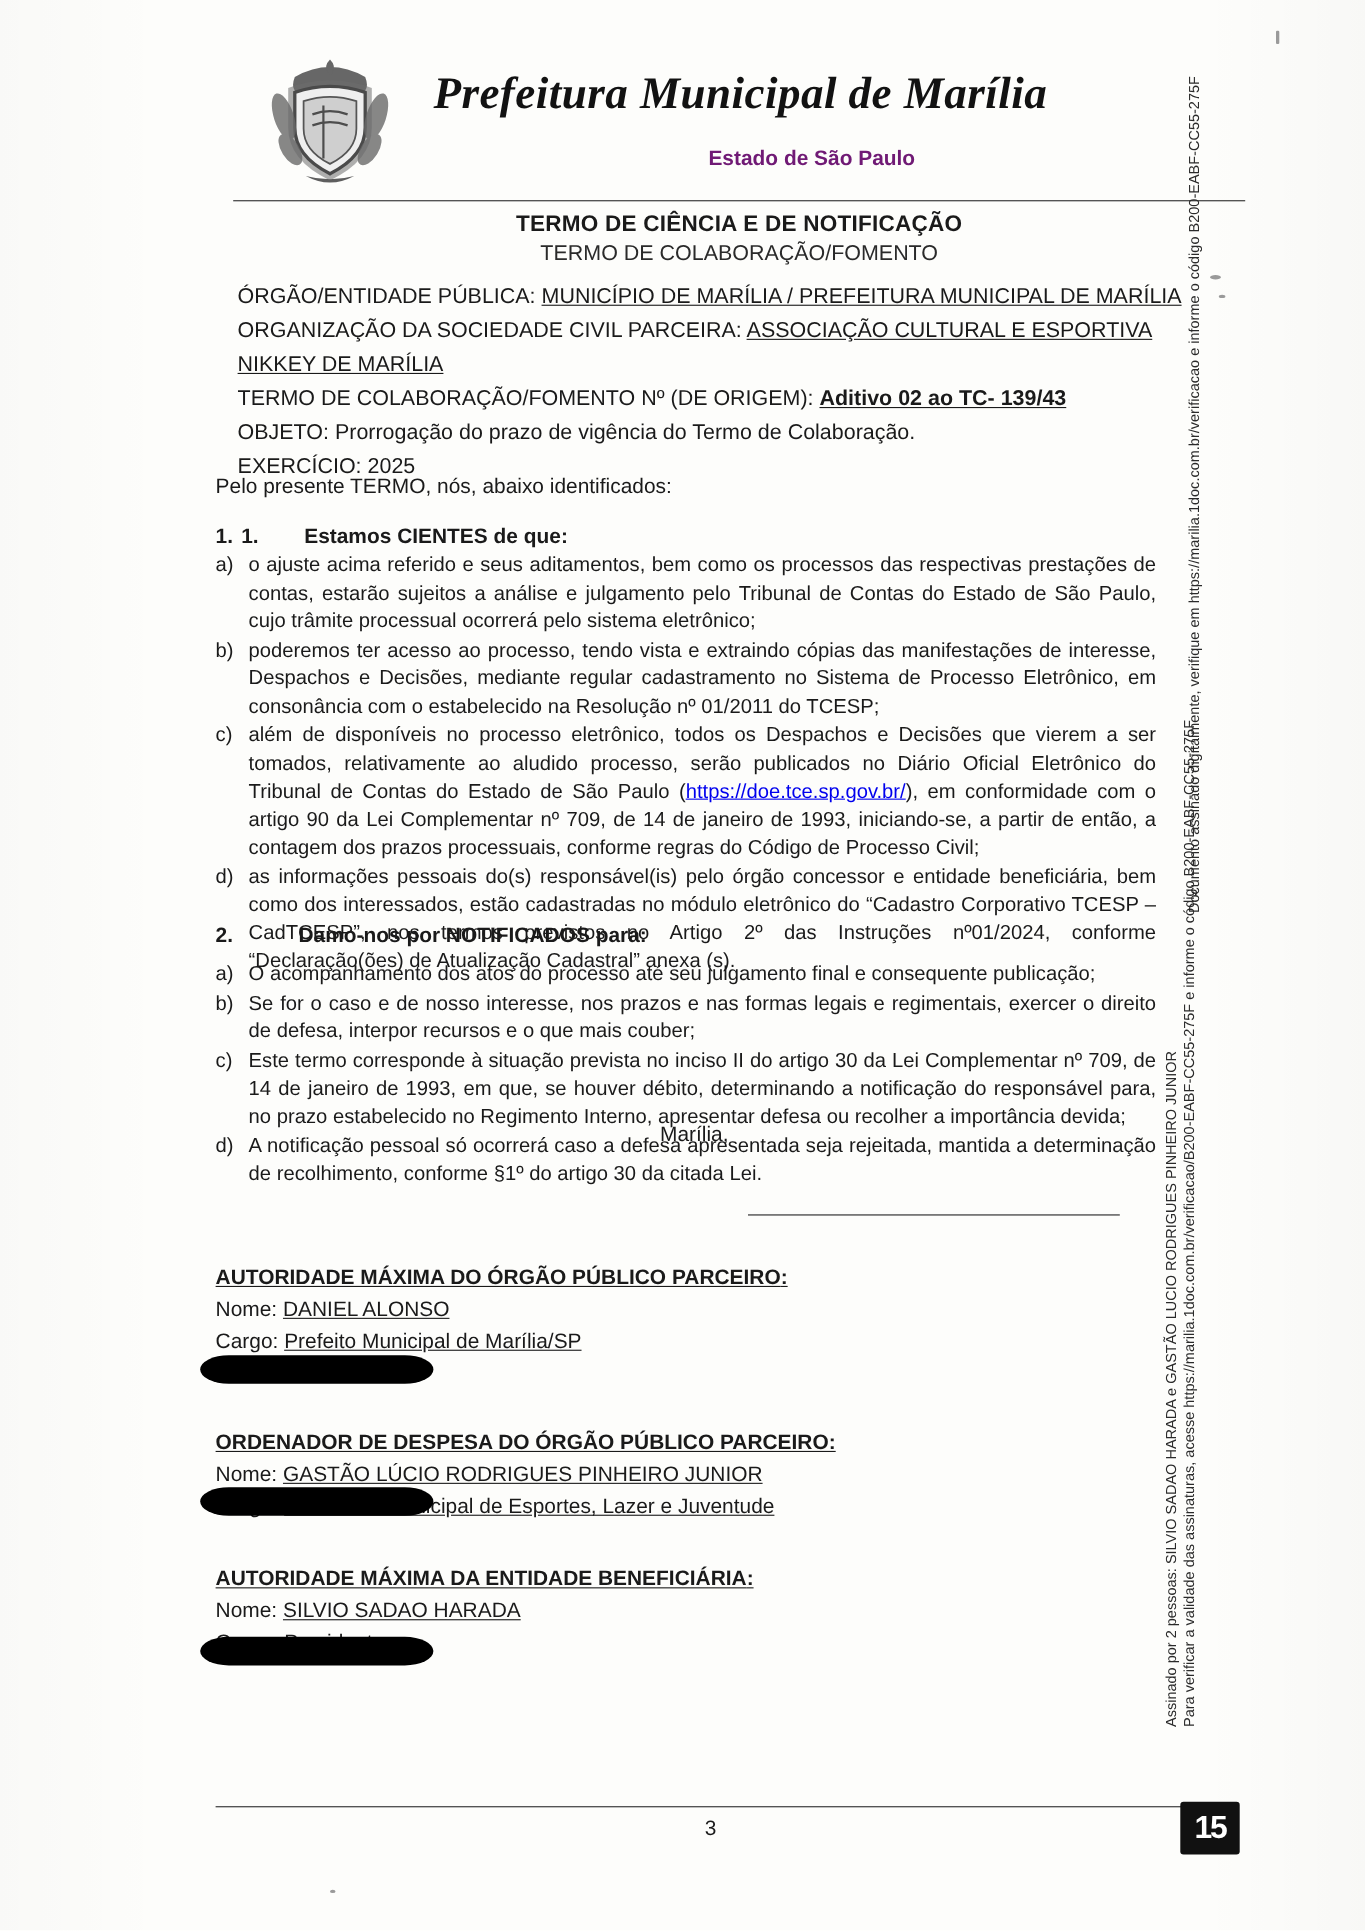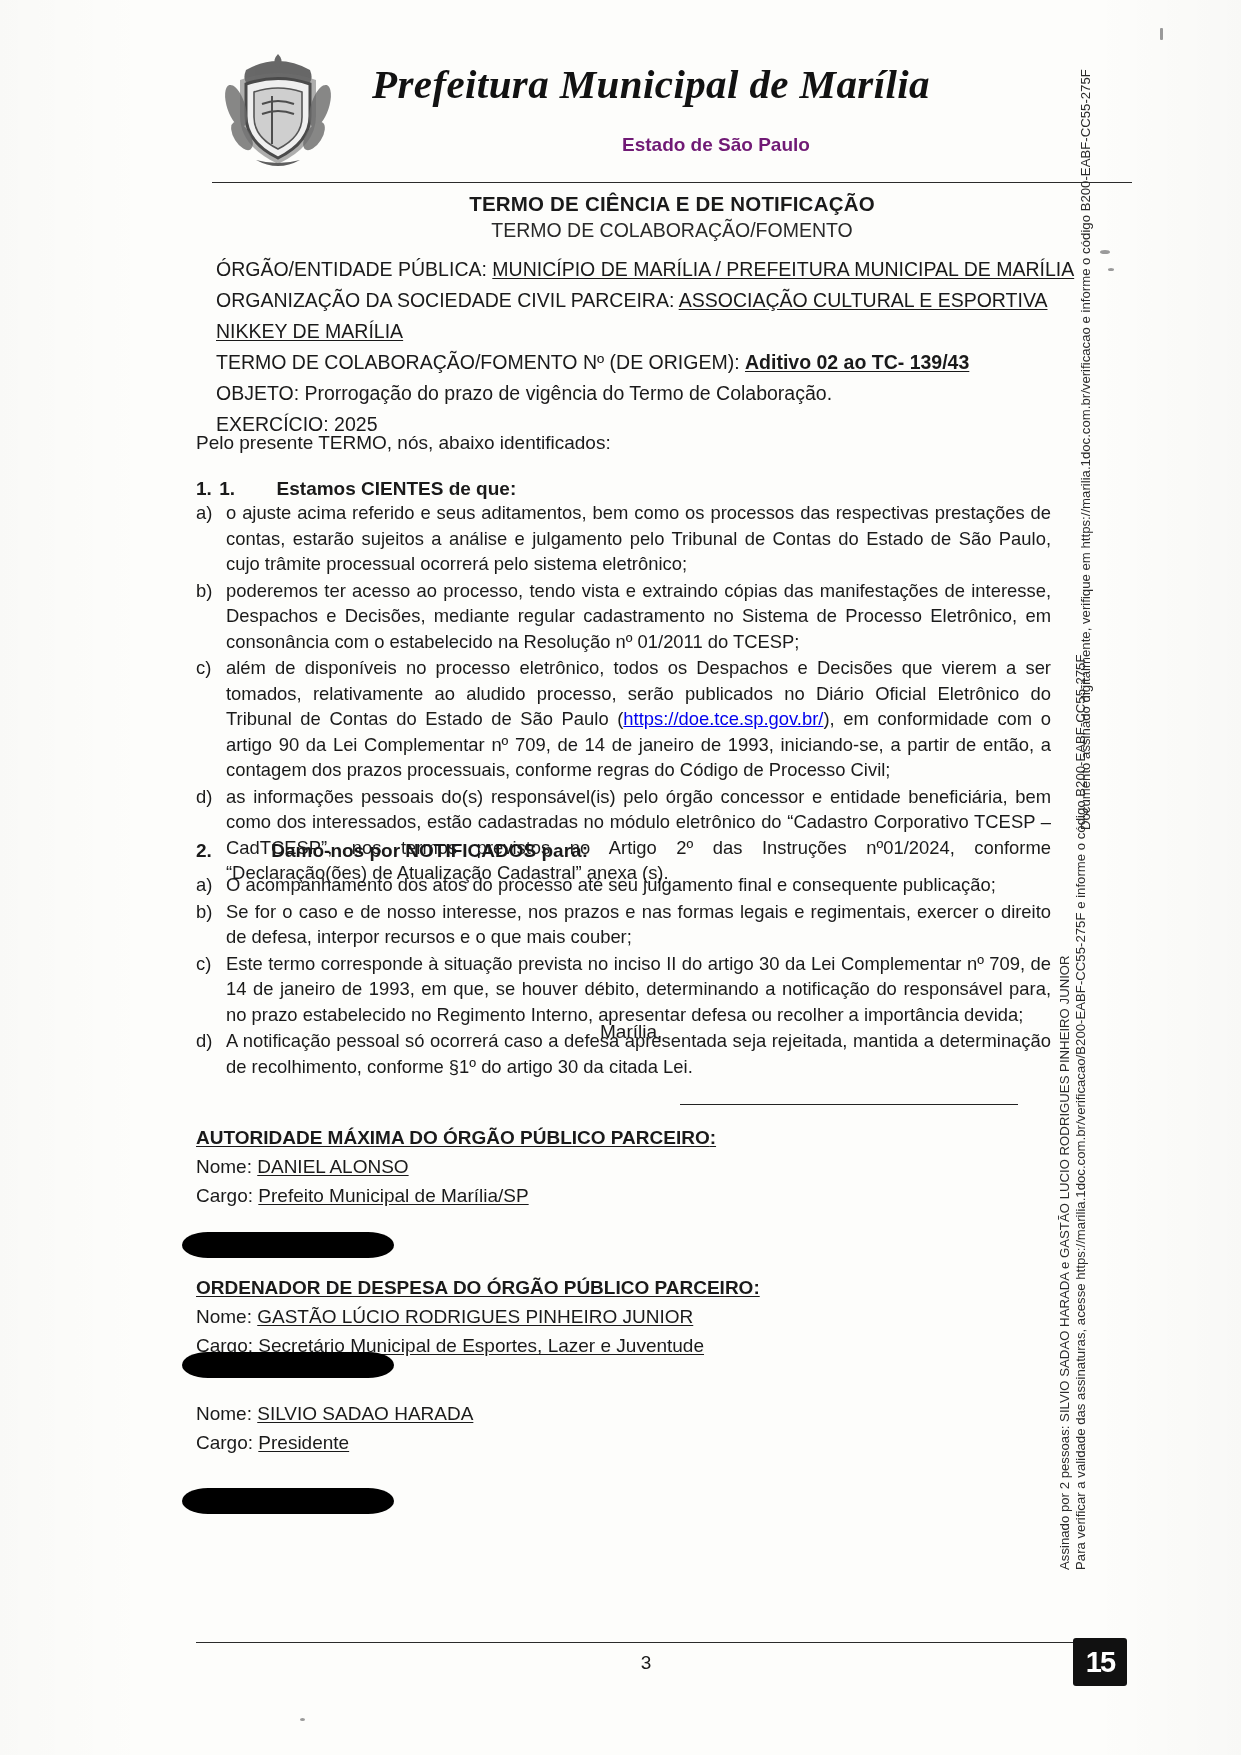--- a/index.html
+++ b/index.html
@@ -26,21 +26,21 @@
     position: absolute;
     inset: 0;
     background:
       linear-gradient(90deg, rgba(0,0,0,0.015) 0%, rgba(0,0,0,0) 12%, rgba(0,0,0,0) 88%, rgba(0,0,0,0.02) 100%);
     pointer-events: none;
   }
 
   
   .header {
     position: absolute;
-    left: 202px;
+    left: 224px;
     top: 38px;
     width: 870px;
     height: 140px;
   }
   .crest {
     position: absolute;
     left: 14px;
     top: 6px;
     width: 125px;
     height: 128px;
@@ -162,21 +162,21 @@
   }
   .marilia-rule {
     position: absolute;
     left: 680px;
     top: 1104px;
     width: 338px;
     border-top: 1.3px solid #222;
   }
 
   .sigblock { position: absolute; left: 196px; font-size: 19px; line-height: 27px; }
-  .sigblock .head { font-weight: bold; text-decoration: underline; text-underline-offset: 2px; }
+  .sigblock .head { font-weight: bold; text-decoration: underline; text-underline-offset: 2px; margin-top: 24px; }
   .sigblock .head .colon { text-decoration: none; }
   .sigblock .kv { margin-top: 2px; }
   .redact {
     position: absolute;
     background: #000;
     border-radius: 28px/14px;
   }
 
   
   .vert {
@@ -366,20 +366,21 @@
       <span class="u">GASTÃO LÚCIO RODRIGUES PINHEIRO JUNIOR</span>
     </div>
     <div class="kv">
       <span>Cargo:</span>
       <span class="u">Secretário Municipal de Esportes, Lazer e Juventude</span>
     </div>
   </div>
   <div class="redact" style="left:182px; top:1352px; width:212px; height:26px;"></div>
 
   <div class="sigblock" style="top:1398px;">
+    <div class="head"><span>AUTORIDADE MÁXIMA DA ENTIDADE BENEFICIÁRIA</span><span class="colon">:</span></div>
     <div class="kv">
       <span>Nome:</span>
       <span class="u">SILVIO SADAO HARADA</span>
     </div>
     <div class="kv">
       <span>Cargo:</span>
       <span class="u">Presidente</span>
     </div>
   </div>
   <div class="redact" style="left:182px; top:1488px; width:212px; height:26px;"></div>

